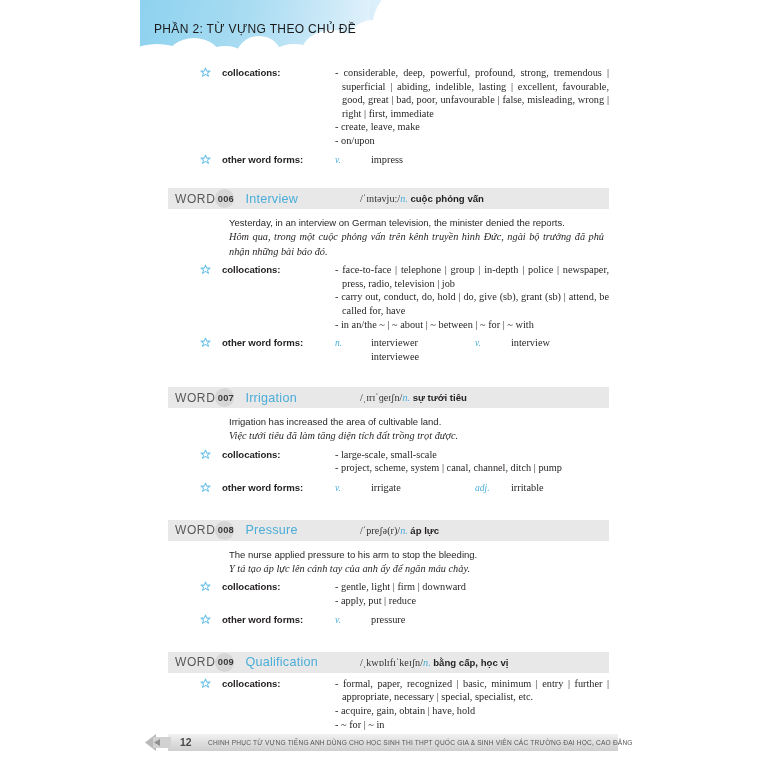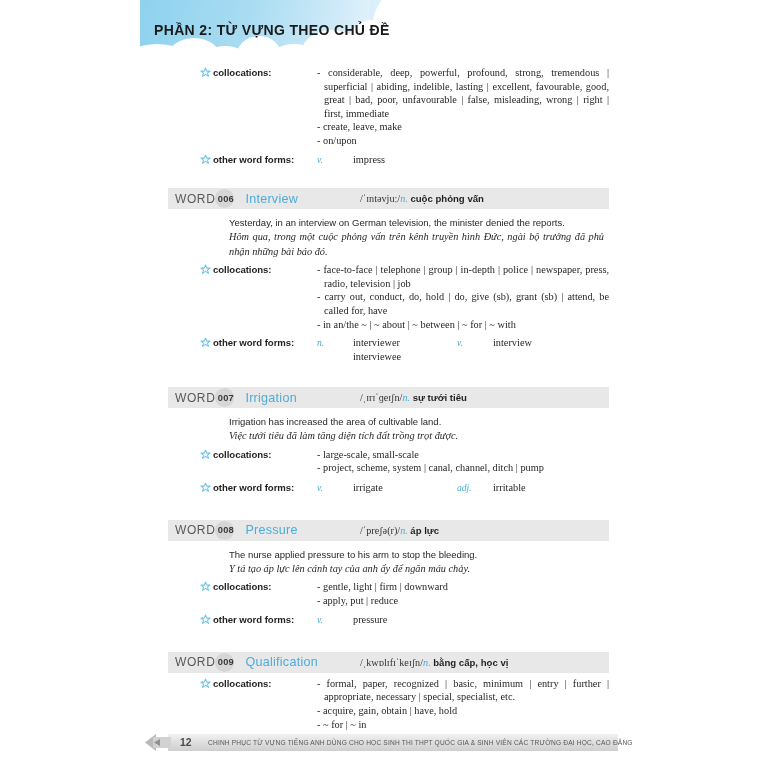--- a/index.html
+++ b/index.html
@@ -35,22 +35,22 @@
   .sky-fade {
     position: absolute;
     left: 230px; top: 0;
     width: 70px; height: 62px;
     background: linear-gradient(90deg, #d8eefa 0%, #ffffff 100%);
   }
   .header-title {
     position: absolute;
     left: 14px;
     top: 22px;
-    font-size: 14px;
-    font-weight: bold;
+    font-size: 12px;
+    font-weight: normal;
     letter-spacing: 0.35px;
     color: #1a1a1a;
     white-space: nowrap;
     z-index: 6;
   }
   .cloud {
     position: absolute;
     border-radius: 50%;
     background: #ffffff;
     z-index: 4;
@@ -154,20 +154,21 @@
   }
 
   
   .srow {
     position: relative;
     margin-left: 200px;
     margin-right: 170px;
     display: flex;
     align-items: flex-start;
     padding-top: 4px;
+    gap: 9px;
   }
   .star {
     width: 13px;
     min-width: 13px;
     padding-top: 1px;
     line-height: 1;
   }
   .star svg { display: block; }
   .srow-label {
     width: 104px;

